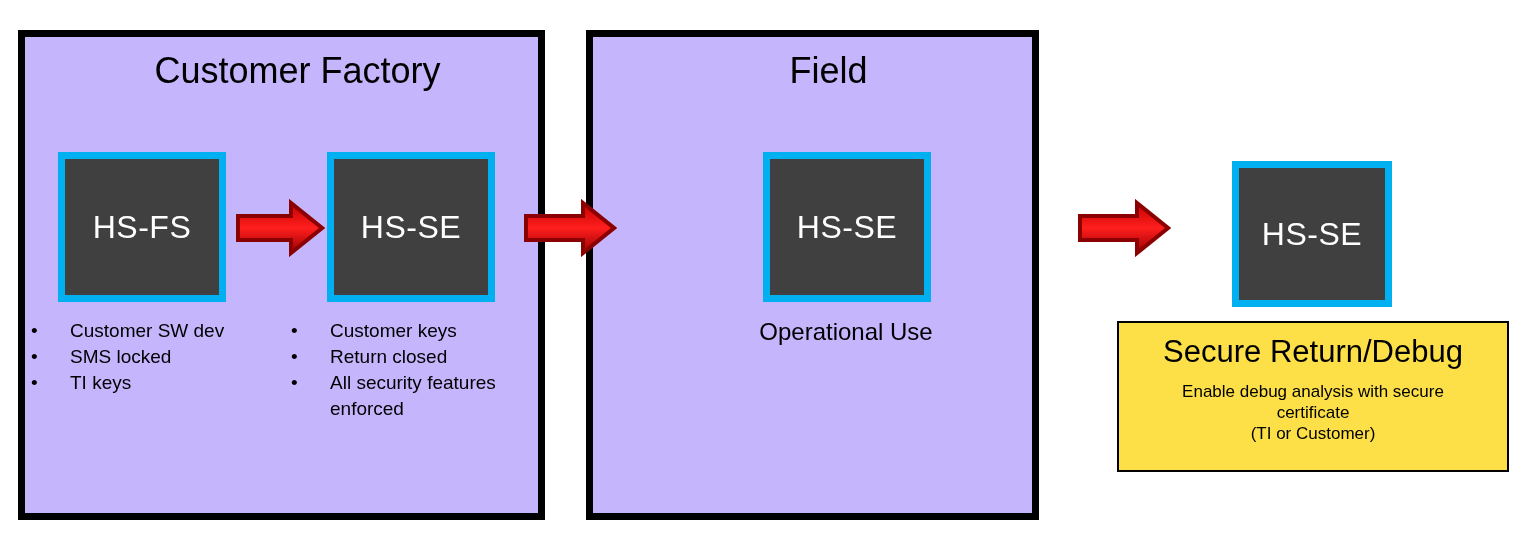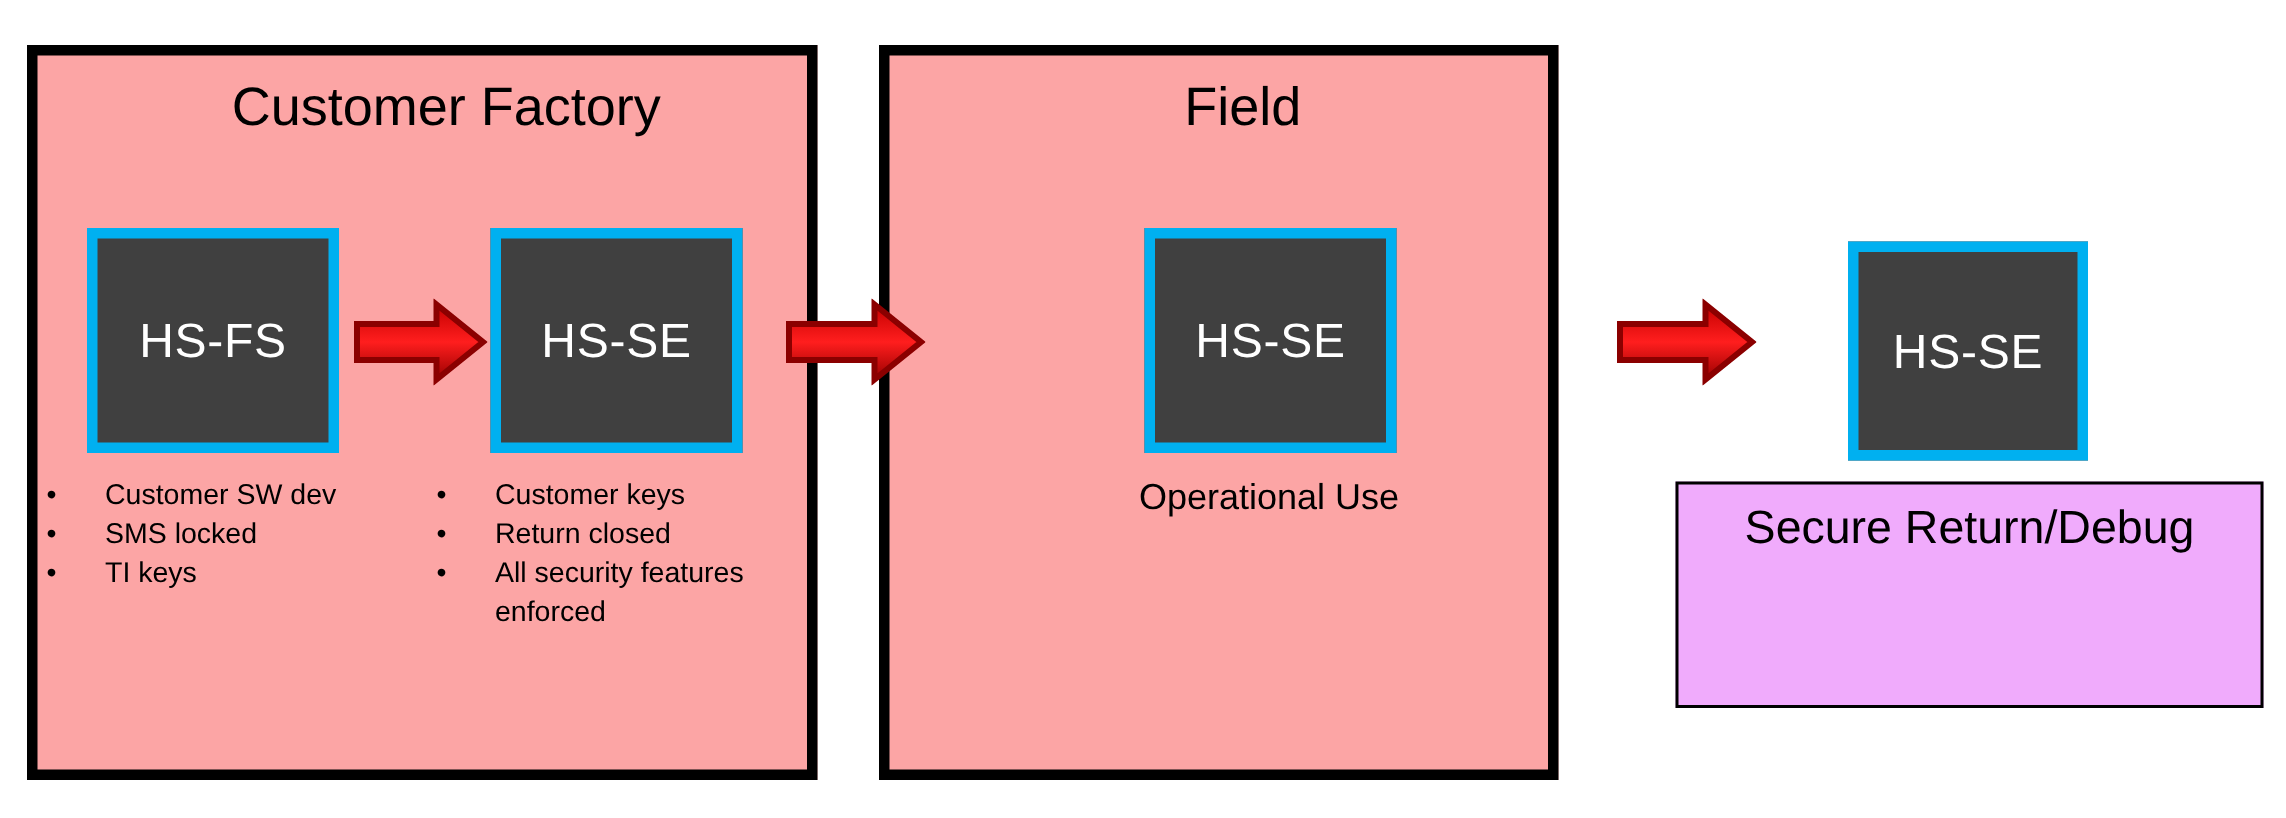--- a/index.html
+++ b/index.html
@@ -20,21 +20,21 @@
     position: relative;
     width: 1524px;
     height: 545px;
     background: #ffffff;
     overflow: hidden;
   }
   .stage-box {
     position: absolute;
     box-sizing: border-box;
     border: 7px solid var(--container-border);
-    background: #fca5a5;
+    background: #c4b5fd;
     padding-left: 32px;
   }
   #factory-box { left: 18px;  top: 30px; width: 527px; height: 490px; }
   #field-box   { left: 586px; top: 30px; width: 453px; height: 490px; }
   .stage-title {
     margin-top: 14px;
     text-align: center;
     font-size: 36px;
     line-height: 40px;
     color: #000000;
@@ -91,21 +91,21 @@
     font-size: 24px;
   }
   #secure-panel {
     position: absolute;
     left: 1117px;
     top: 321px;
     width: 392px;
     height: 151px;
     box-sizing: border-box;
     border: 2px solid var(--container-border);
-    background: #f0abfc;
+    background: #fde047;
   }
   #secure-panel-title {
     margin-top: 12px;
     text-align: center;
     font-size: 31px;
     line-height: 34px;
   }
   #secure-panel-body {
     margin: 12px auto 0;
     max-width: 330px;
@@ -165,15 +165,19 @@
   <ul id="notes-hsse" class="note-list">
       <li>Customer keys</li>
       <li>Return closed</li>
       <li>All security features enforced</li>
     </ul>
 
   <div id="operational-caption">Operational Use</div>
 
   <div id="secure-panel">
     <div id="secure-panel-title">Secure Return/Debug</div>
+    <div id="secure-panel-body">
+      <div>Enable debug analysis with secure certificate</div>
+      <div>(TI or Customer)</div>
+    </div>
   </div>
 
 </div>
 
 </body></html>

